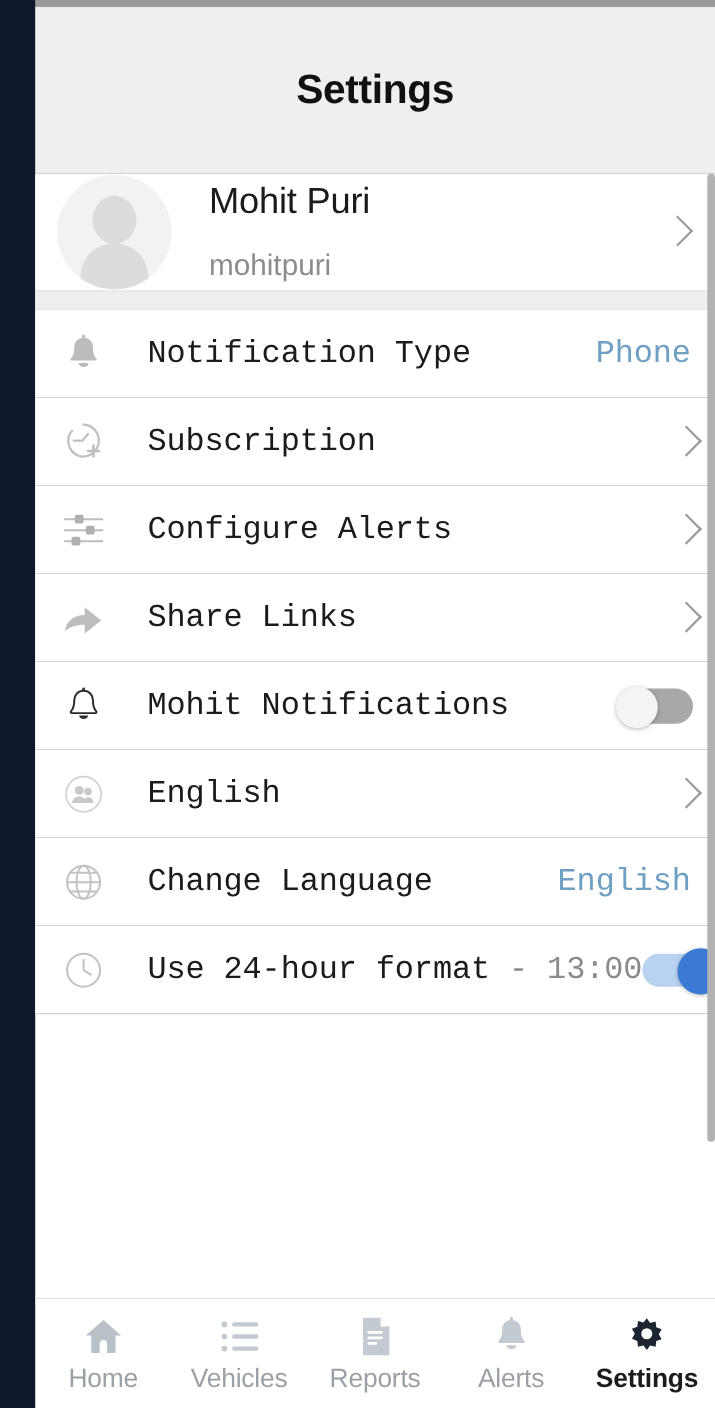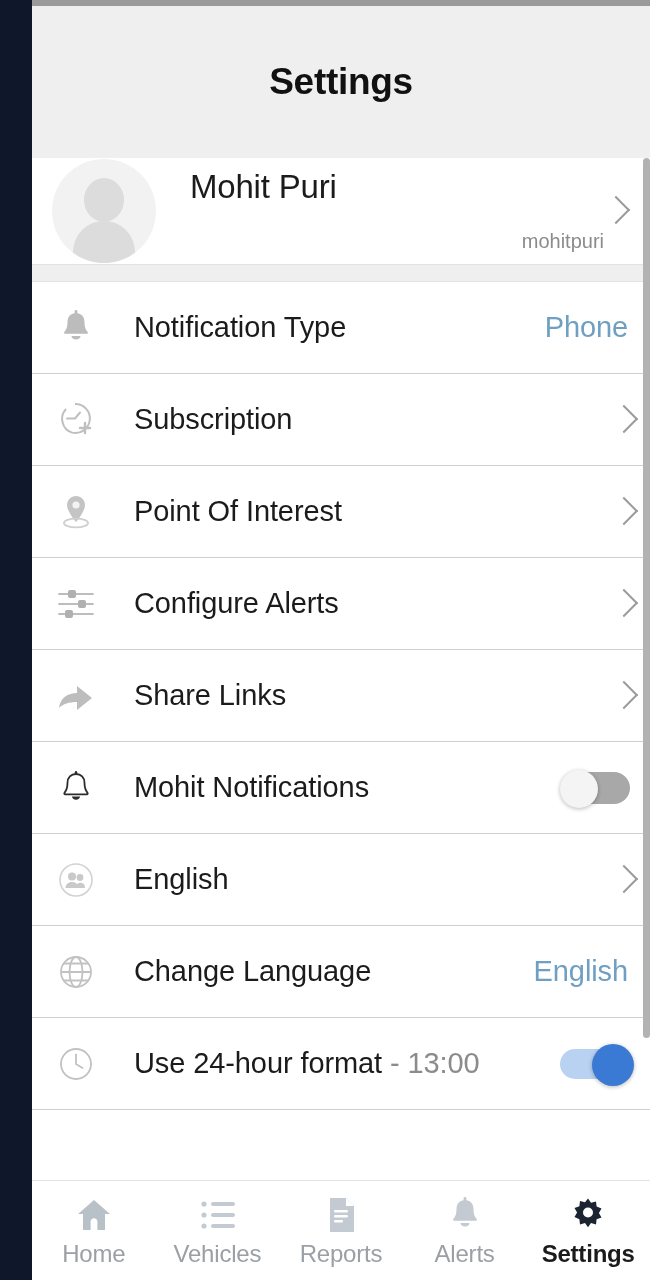--- a/index.html
+++ b/index.html
@@ -82,43 +82,43 @@
     display: flex; flex-direction: column;
     justify-content: center;
   }
   .profile-name {
     font-size: 33px;
     color: #1b1b1b;
     line-height: 1.12;
     letter-spacing: -0.2px;
   }
   .profile-handle {
-    font-size: 20px;
+    font-size: 27px;
     color: #8c8c8c;
     margin-top: 24px;
-    text-align: right;
   }
   .profile-chev { flex: none; padding-right: 8px; }
 
   
   .gap-band {
     height: 18px;
     background: #efefef;
     border-top: 1px solid #e2e2e2;
     border-bottom: 1px solid #e2e2e2;
   }
 
   
   .row {
-    height: 92px;
+    height: 80px;
     display: flex;
     align-items: center;
     background: #ffffff;
     border-bottom: 1px solid #cfcfcf;
     padding: 0 18px 0 16px;
+    font-family: Liberation Mono, monospace;
   }
   .row-icon {
     width: 56px; flex: none;
     display: flex; align-items: center; justify-content: center;
   }
   .row-label {
     flex: 1 1 auto;
     font-size: 29px;
     color: #1b1b1b;
     padding-left: 30px;
@@ -281,33 +281,20 @@
           <path d="M18 17.5h-8M18 17.5l5-6" fill="none" stroke="#bfbfbf" stroke-width="2" stroke-linecap="round"></path>
           <path d="M28 22v10M23 27h10" stroke="#bfbfbf" stroke-width="2.4" stroke-linecap="round"></path>
         </svg>
       </div>
       <div class="row-label">Subscription</div>
       <div class="row-right">
         <div class="chev"></div>
       </div>
     </div>
 
-    <div class="row">
-      <div class="row-icon">
-        <svg width="34" height="40" viewBox="0 0 34 40" aria-hidden="true">
-          <path d="M17 4c-5 0-9 4-9 9 0 6.6 9 17 9 17s9-10.4 9-17c0-5-4-9-9-9z" fill="#c4c4c4"></path>
-          <circle cx="17" cy="13" r="3.6" fill="#f2f2f2"></circle>
-          <ellipse cx="17" cy="31" rx="12" ry="4.4" fill="none" stroke="#cfcfcf" stroke-width="1.8"></ellipse>
-        </svg>
-      </div>
-      <div class="row-label">Point Of Interest</div>
-      <div class="row-right">
-        <div class="chev"></div>
-      </div>
-    </div>
 
     <div class="row">
       <div class="row-icon">
         <svg width="40" height="34" viewBox="0 0 40 34" aria-hidden="true">
           <g stroke="#bdbdbd" stroke-width="1.8" stroke-linecap="round">
             <path d="M3 7h34M3 17h34M3 27h34"></path>
           </g>
           <rect x="12" y="3" width="8" height="8" rx="2" fill="#b0b0b0"></rect>
           <rect x="22" y="13" width="8" height="8" rx="2" fill="#b0b0b0"></rect>
           <rect x="9" y="23" width="8" height="8" rx="2" fill="#b0b0b0"></rect>

